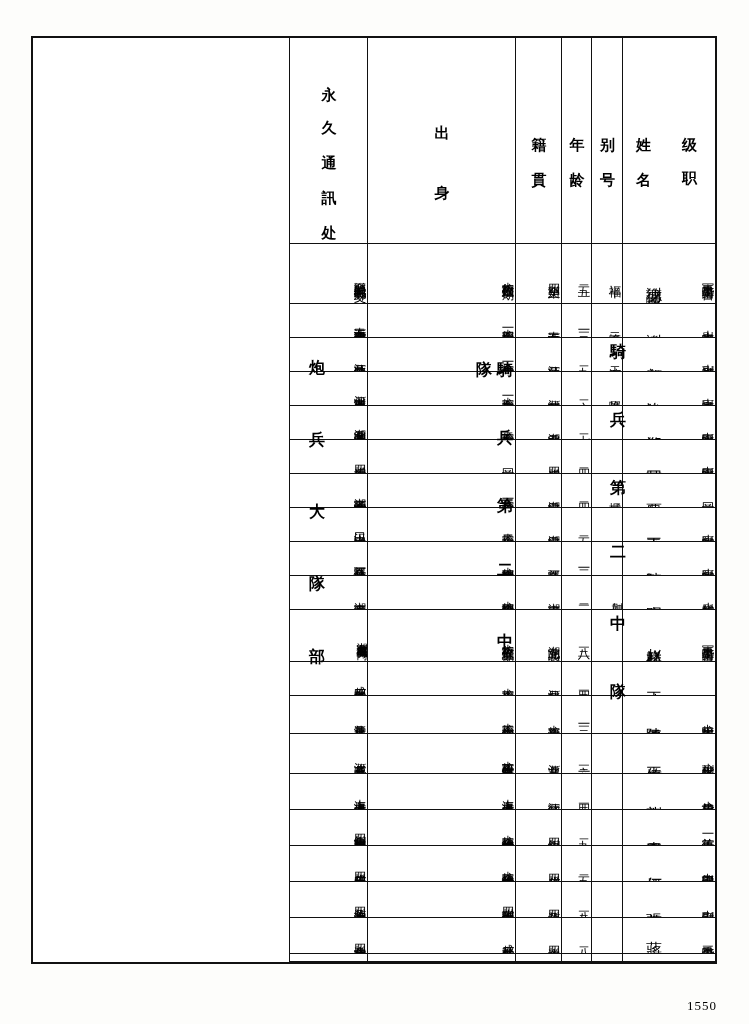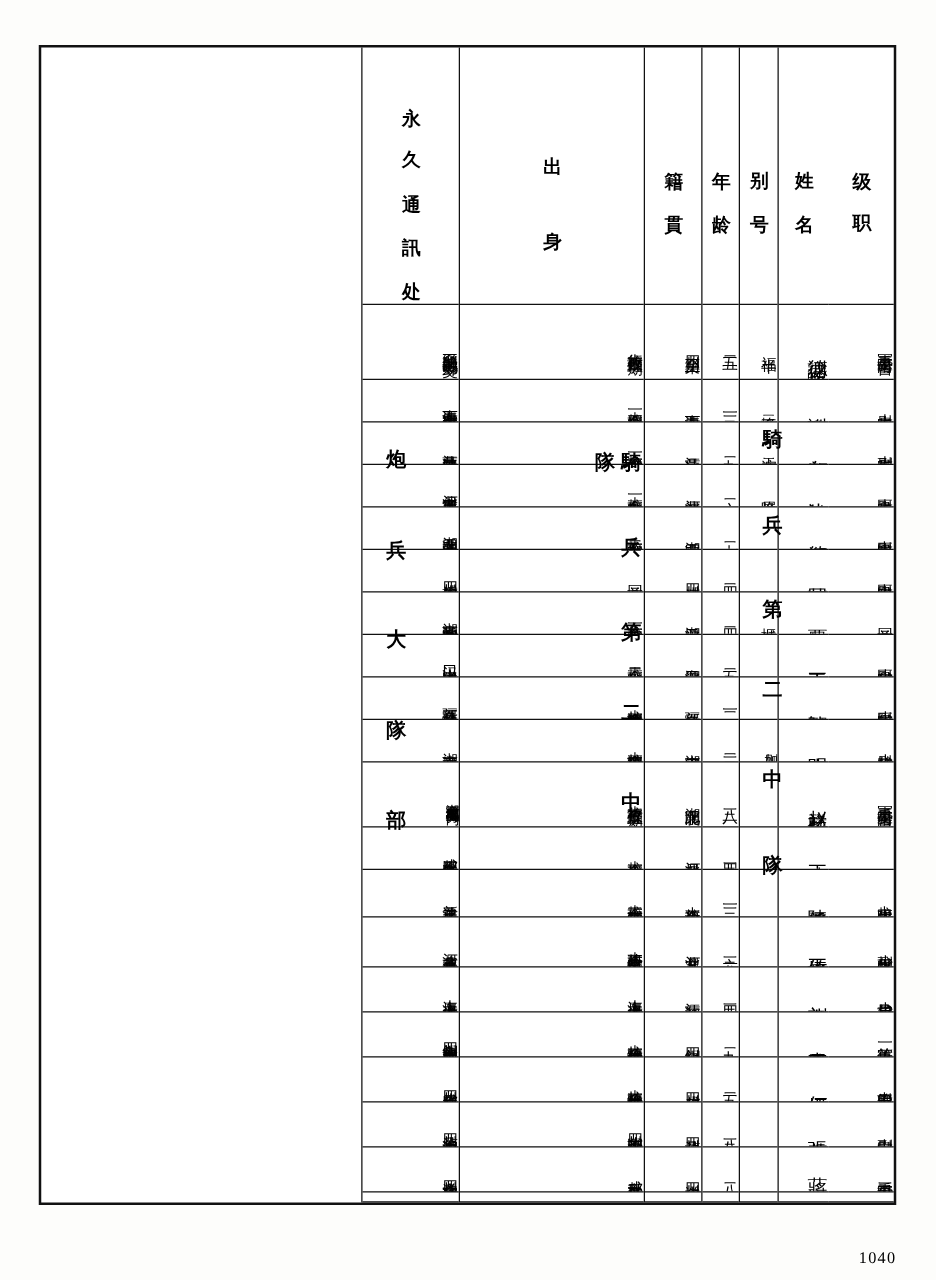--- a/index.html
+++ b/index.html
@@ -310,14 +310,14 @@
 
     </div>
 
     <div class="unit-head" style="position:absolute; right:200px; top:300px; height:330px; width:40px;">騎　兵　第　二　中　隊</div>
 
   </div>
 
   <div style="position:absolute; left:607px; top:330px; writing-mode:vertical-rl; text-orientation:upright; font-size:16px; letter-spacing:26px; font-weight:600;">騎　兵　第　二　中　隊</div>
   <div style="position:absolute; left:306px; top:346px; writing-mode:vertical-rl; text-orientation:upright; font-size:16px; letter-spacing:28px; font-weight:600;">炮　兵　大　隊　部</div>
 
-  <div class="pagenum">1040</div>
+  <div class="pagenum">1550</div>
 </div>
 
 </body></html>

